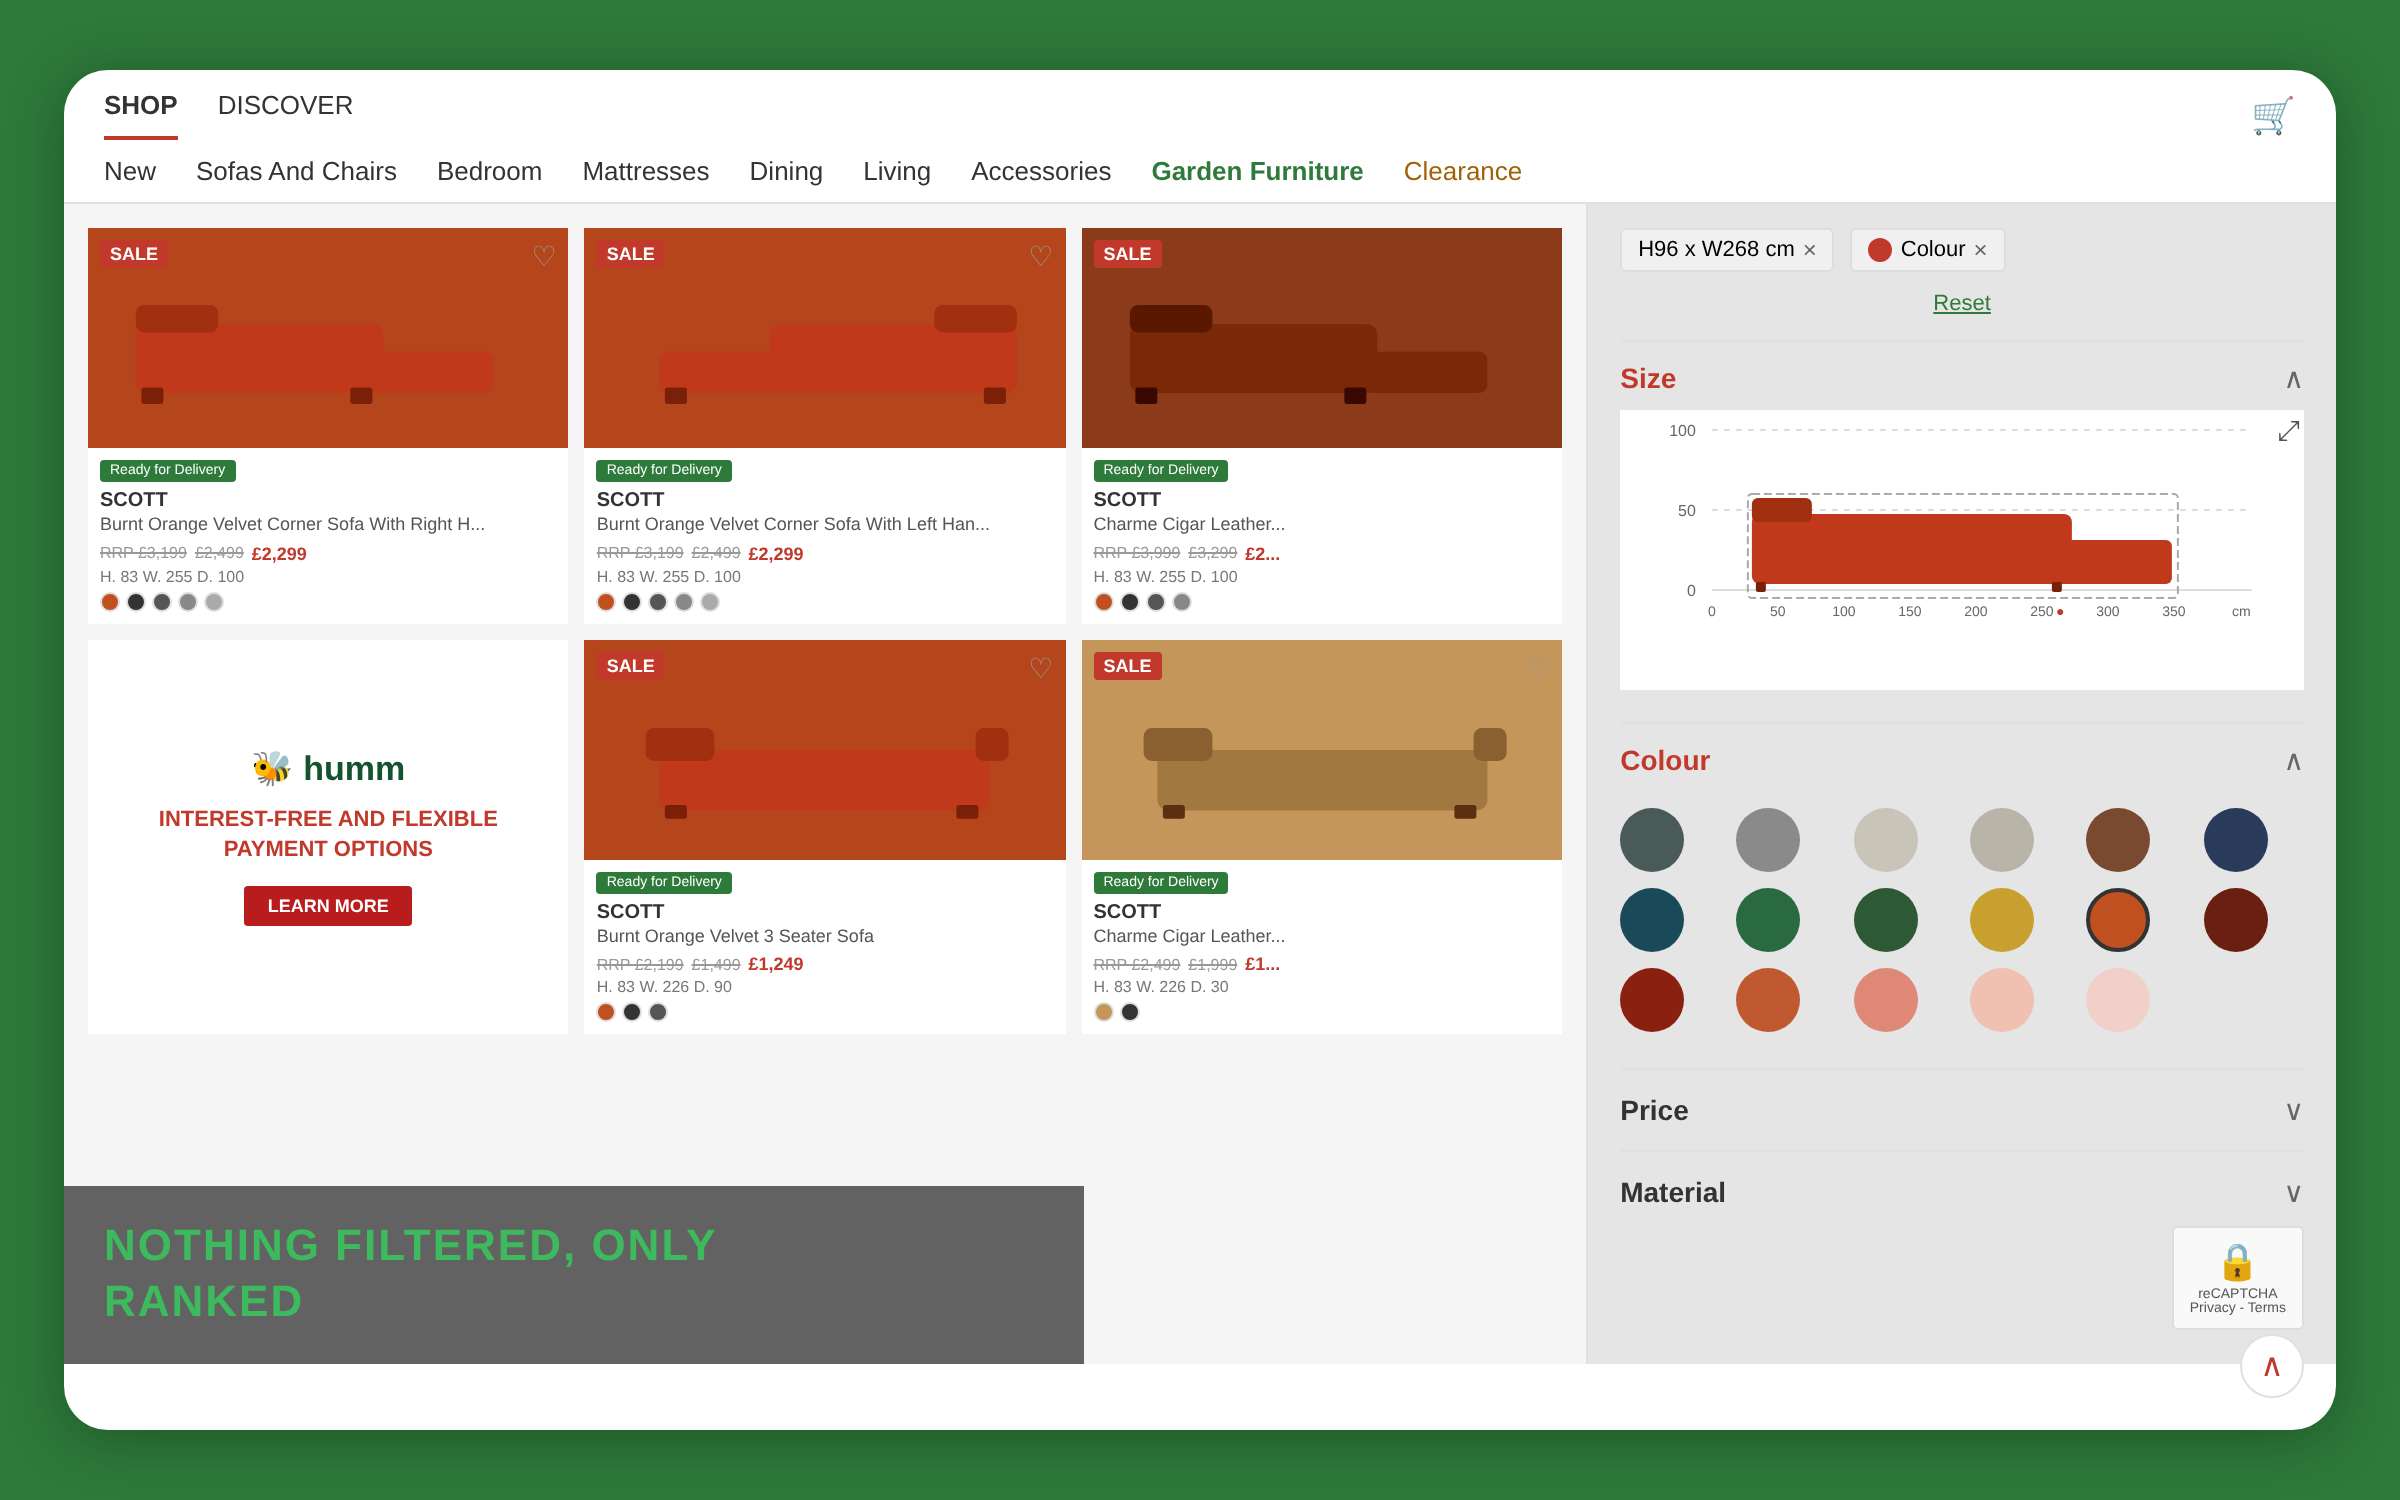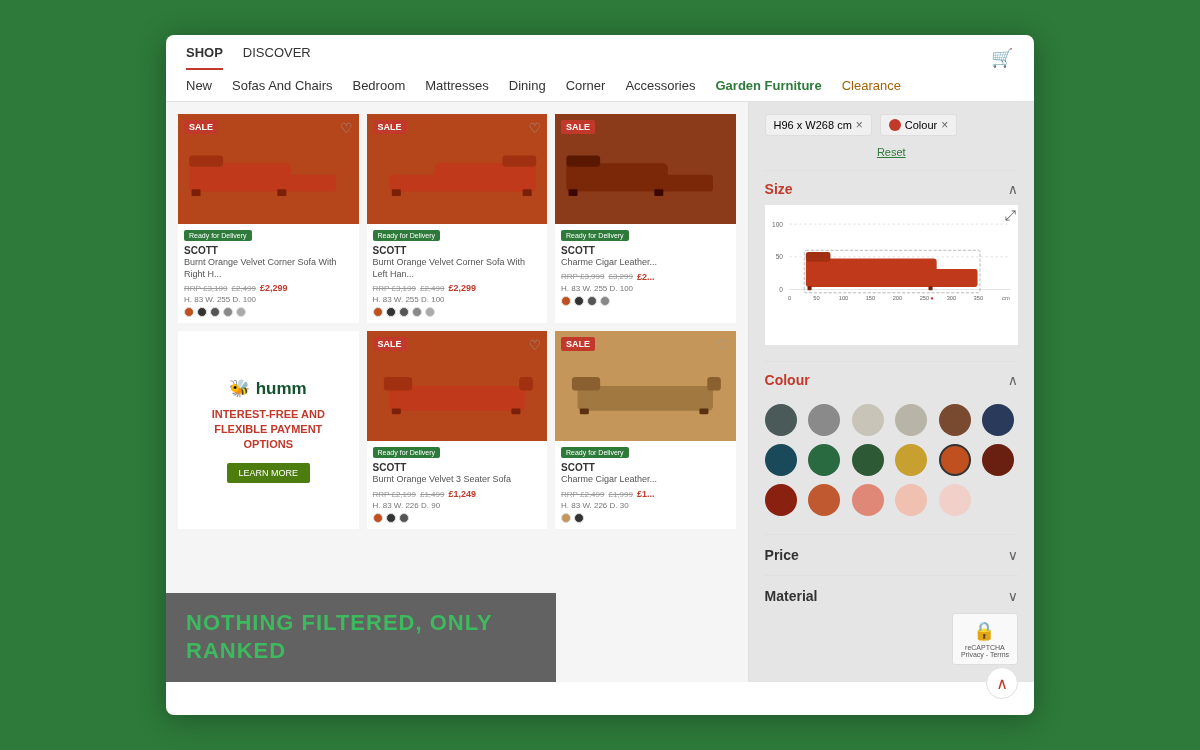--- a/index.html
+++ b/index.html
@@ -7,22 +7,22 @@
       background: #2d7a3a;
       font-family: Arial, sans-serif;
       display: flex;
       align-items: center;
       justify-content: center;
       min-height: 100vh;
       padding: 20px;
     }
     .browser-frame {
       background: white;
-      border-radius: 8px;
-      width: 868px;
+      border-radius: 22px;
+      width: 1136px;
       min-height: 680px;
       overflow: hidden;
       box-shadow: 0 4px 30px rgba(0,0,0,0.3);
       position: relative;
     }
     
     .header {
       border-bottom: 1px solid #e0e0e0;
       padding: 0 20px;
     }
@@ -216,28 +216,28 @@
     }
     .humm-text {
       font-size: 11px;
       font-weight: bold;
       color: #c0392b;
       line-height: 1.4;
       text-transform: uppercase;
       margin-bottom: 10px;
     }
     .humm-btn {
-      background: #4d7c0f;
+      background: #b91c1c;
       color: white;
       border: none;
       padding: 5px 12px;
       font-size: 9px;
       cursor: pointer;
       border-radius: 2px;
-      font-weight: normal;
+      font-weight: bold;
     }
 
     
     .filter-sidebar {
       flex: 0 0 33%;
       border-left: 1px solid #e0e0e0;
       overflow-y: auto;
       padding: 12px 16px;
       background: #e5e5e5;
     }
@@ -425,21 +425,21 @@
       <div class="header-right">
         <span class="cart-icon">🛒</span>
       </div>
     </div>
     <div class="nav-categories">
       <span class="nav-cat">New</span>
       <span class="nav-cat">Sofas And Chairs</span>
       <span class="nav-cat">Bedroom</span>
       <span class="nav-cat">Mattresses</span>
       <span class="nav-cat">Dining</span>
-      <span class="nav-cat">Corner</span>
+      <span class="nav-cat">Living</span>
       <span class="nav-cat">Accessories</span>
       <span class="nav-cat green">Garden Furniture</span>
       <span class="nav-cat red">Clearance</span>
     </div>
   </div>
 
   <div class="main-content">
 
     <div class="product-grid">
       <div class="grid-inner">

